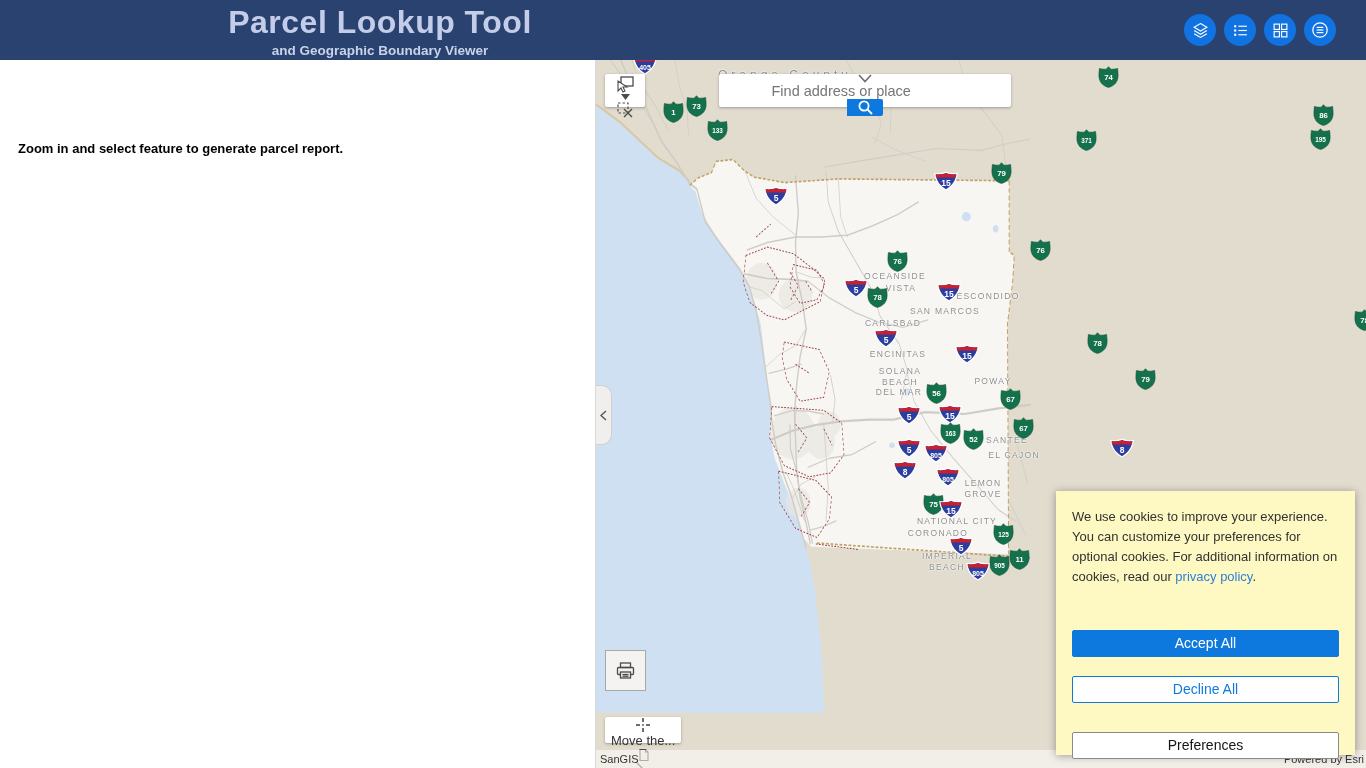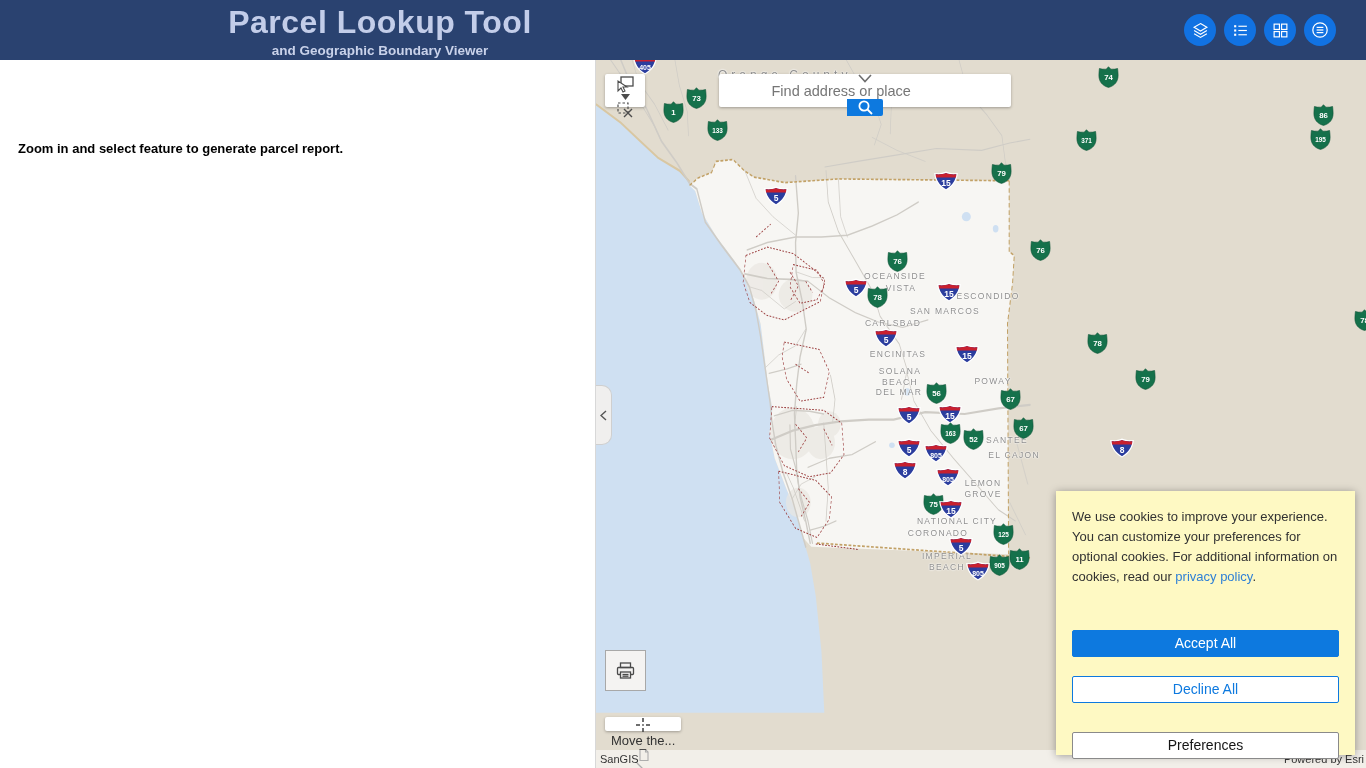--- a/index.html
+++ b/index.html
@@ -34,21 +34,21 @@
   #search-dropdown { width:34px; height:33px; background:#fff; border:none; cursor:pointer; display:flex; align-items:center; justify-content:center; border-radius:2px 0 0 2px; }
   #search-divider { width:1px; height:23px; background:#d5d5d5; }
   #search-input { flex:1; border:none; outline:none; height:31px; padding:0 10px; font-size:14.5px; color:#323232; font-family:"Liberation Sans",sans-serif; }
   #search-input::placeholder { color:#767676; }
   #search-btn { width:36px; height:33px; background:#0d79df; border:none; cursor:pointer; display:flex; align-items:center; justify-content:center; border-radius:0 2px 2px 0; }
 
   #collapse-tab { position:absolute; left:0; top:325px; width:16px; height:60px; background:#f0efee; border:1px solid #cfcfcf; border-left:none; border-radius:0 10px 10px 0; cursor:pointer; display:flex; align-items:center; justify-content:center; font-size:12px; color:#555; padding:0; }
 
   #print-btn { position:absolute; left:9px; top:590px; width:41px; height:41px; background:#f4f3f2; border:1px solid #a8a8a8; cursor:pointer; display:flex; align-items:center; justify-content:center; }
 
-  #move-widget { left:9px; top:657px; height:14px; }
+  #move-widget { left:9px; top:657px; height:26px; }
   #move-widget .cell { display:flex; align-items:center; height:26px; padding:0 6px; }
   #move-label { font-size:13px; color:#323232; max-width:78px; white-space:nowrap; overflow:hidden; text-overflow:ellipsis; }
   .v-divider { width:1px; height:18px; background:#d5d5d5; }
 
   #attribution { position:absolute; left:0; bottom:0; width:770px; height:18px; background:rgba(255,255,255,.55); font-size:11px; color:#323232; display:flex; justify-content:space-between; align-items:center; padding:0 2px 0 4px; }
 
   
   #cookie-dialog { position:absolute; left:1056px; top:491px; width:299px; height:264px; background:#fef9c3; box-shadow:0 1px 8px rgba(0,0,0,.35); z-index:60; padding:16px; font-size:13px; color:#323232; }
   #cookie-message { line-height:1.55; }
   #privacy-link { color:#2f80d6; text-decoration:none; cursor:pointer; }
@@ -214,21 +214,21 @@
         <div class="shield" style="left: 36px; top: -5px;"><svg width="26" height="20" viewBox="0 0 26 20">
       <path d="M13 .6C9.4 2.3 5 2.7 1.2 2.1 1.7 8.5 4.4 14.8 13 19.6 21.6 14.8 24.3 8.5 24.8 2.1 21 2.7 16.6 2.3 13 .6Z" fill="#fff"></path>
       <path d="M13 2C10 3.3 6.2 3.7 2.7 3.3 3.3 8.7 5.7 13.9 13 18.2 20.3 13.9 22.7 8.7 23.3 3.3 19.8 3.7 16 3.3 13 2Z" fill="#2b3d9e"></path>
       <path d="M13 2C10 3.3 6.2 3.7 2.7 3.3L3 6.6 23 6.6 23.3 3.3C19.8 3.7 16 3.3 13 2Z" fill="#c8202f"></path>
       <text x="13" y="14.6" text-anchor="middle" font-size="7" font-weight="bold" fill="#fff" font-family="Liberation Sans,sans-serif">405</text>
           </svg></div>
         <div class="shield" style="left: 66.5px; top: 41px;"><svg width="21" height="22" viewBox="0 0 21 22">
       <path d="M10.5 .8 12.9 3.2C15.5 3.4 17.8 3.1 19.6 2.5 19.9 5 20.1 7.4 20.1 9.5 20.1 15.6 16.5 19.9 10.5 21.4 4.5 19.9 .9 15.6 .9 9.5 .9 7.4 1.1 5 1.4 2.5 3.2 3.1 5.5 3.4 8.1 3.2Z" fill="#15714b" stroke="#0f5437" stroke-width="0.6"></path>
       <text x="10.5" y="14.2" text-anchor="middle" font-size="7.8" font-weight="bold" fill="#fff" font-family="Liberation Sans,sans-serif">1</text>
           </svg></div>
-        <div class="shield" style="left: 89.5px; top: 27px;"><svg width="21" height="22" viewBox="0 0 21 22">
+        <div class="shield" style="left: 89.5px; top: 35px;"><svg width="21" height="22" viewBox="0 0 21 22">
       <path d="M10.5 .8 12.9 3.2C15.5 3.4 17.8 3.1 19.6 2.5 19.9 5 20.1 7.4 20.1 9.5 20.1 15.6 16.5 19.9 10.5 21.4 4.5 19.9 .9 15.6 .9 9.5 .9 7.4 1.1 5 1.4 2.5 3.2 3.1 5.5 3.4 8.1 3.2Z" fill="#15714b" stroke="#0f5437" stroke-width="0.6"></path>
       <text x="10.5" y="14.2" text-anchor="middle" font-size="7.8" font-weight="bold" fill="#fff" font-family="Liberation Sans,sans-serif">73</text>
           </svg></div>
         <div class="shield" style="left: 110.5px; top: 59px;"><svg width="21" height="22" viewBox="0 0 21 22">
       <path d="M10.5 .8 12.9 3.2C15.5 3.4 17.8 3.1 19.6 2.5 19.9 5 20.1 7.4 20.1 9.5 20.1 15.6 16.5 19.9 10.5 21.4 4.5 19.9 .9 15.6 .9 9.5 .9 7.4 1.1 5 1.4 2.5 3.2 3.1 5.5 3.4 8.1 3.2Z" fill="#15714b" stroke="#0f5437" stroke-width="0.6"></path>
       <text x="10.5" y="14.2" text-anchor="middle" font-size="6.4" font-weight="bold" fill="#fff" font-family="Liberation Sans,sans-serif">133</text>
           </svg></div>
         <div class="shield" style="left: 501.5px; top: 6px;"><svg width="21" height="22" viewBox="0 0 21 22">
       <path d="M10.5 .8 12.9 3.2C15.5 3.4 17.8 3.1 19.6 2.5 19.9 5 20.1 7.4 20.1 9.5 20.1 15.6 16.5 19.9 10.5 21.4 4.5 19.9 .9 15.6 .9 9.5 .9 7.4 1.1 5 1.4 2.5 3.2 3.1 5.5 3.4 8.1 3.2Z" fill="#15714b" stroke="#0f5437" stroke-width="0.6"></path>
       <text x="10.5" y="14.2" text-anchor="middle" font-size="7.8" font-weight="bold" fill="#fff" font-family="Liberation Sans,sans-serif">74</text>

